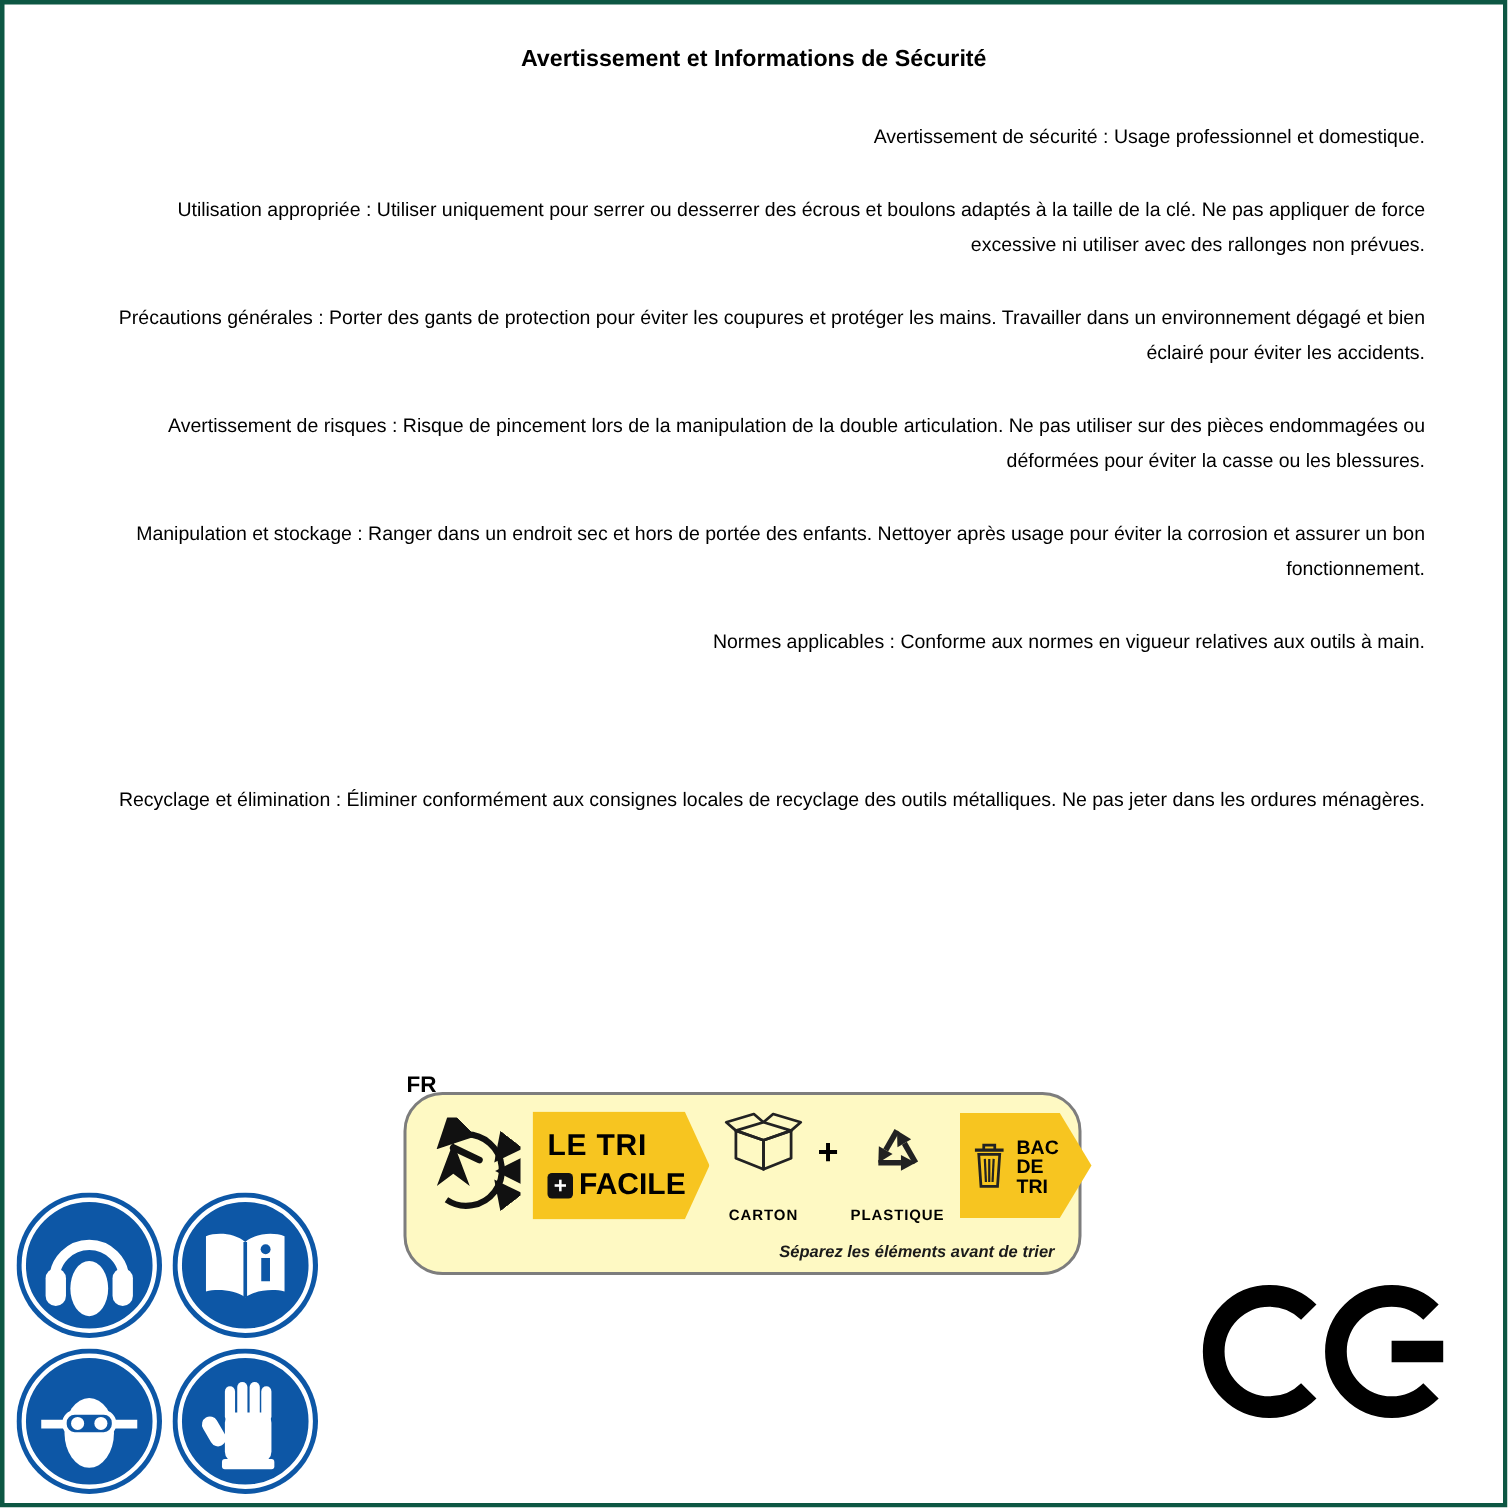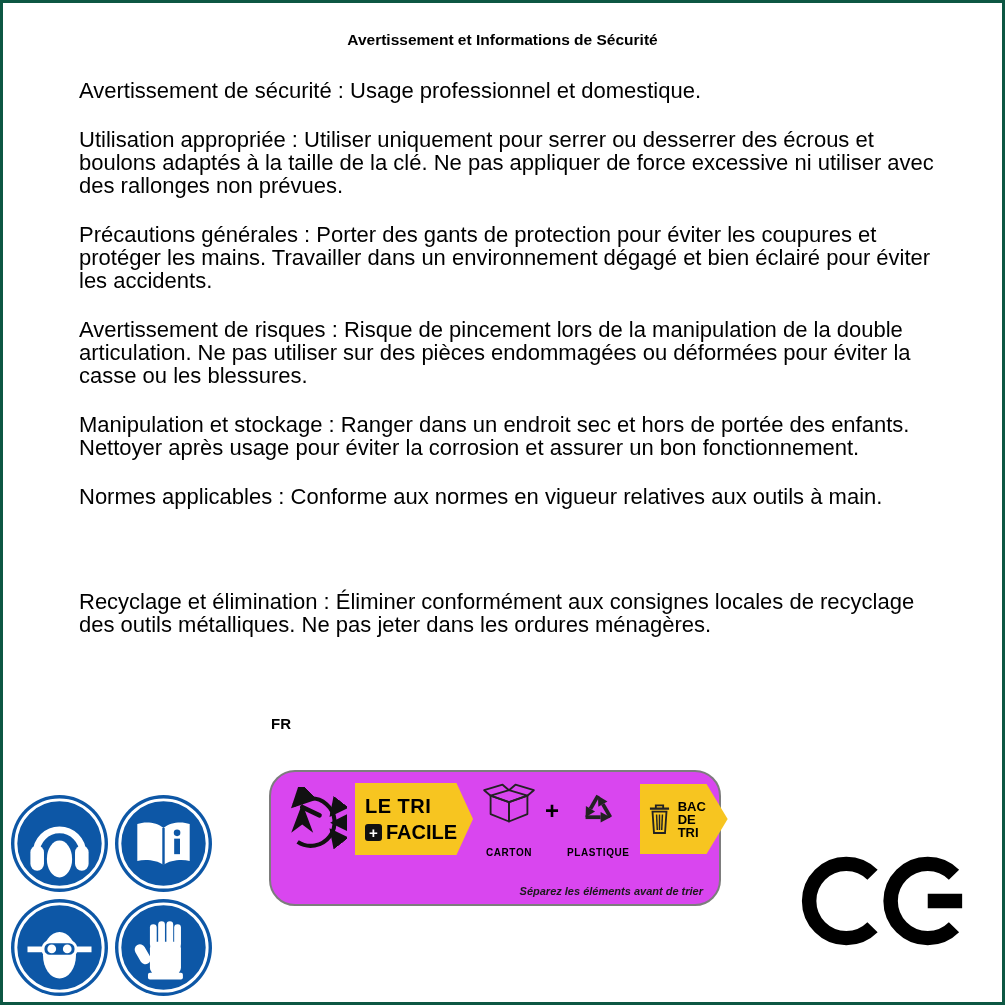--- a/index.html
+++ b/index.html
@@ -22,45 +22,46 @@
 
   .title{
     text-align:center;
     font-size:15.5px;
     font-weight:bold;
     padding-top:28px;
   }
 
   .paras{
     margin:30px 52px 0 76px;
-    font-size:22px;
+    font-size:13px;
     line-height:23px;
+    text-align:right;
   }
   .paras p{ margin-bottom:26px; }
   .paras p.gap{ margin-top:82px; }
 
   
   .pictos{
     position:absolute; left:8px; top:792px;
     display:grid; grid-template-columns:repeat(2,97px); gap:7px;
   }
   .picto{ width:97px; height:97px; }
   .picto svg{ width:100%; height:100%; display:block; }
   .pb{ fill:var(--blue); }
   .pbs{ stroke:var(--blue); }
 
   
   .fr-label{
     position:absolute; left:268px; top:712px;
     font-weight:bold; font-size:15px;
   }
   .triman-box{
-    position:absolute; left:266px; top:767px;
-    width:452px; height:136px;
-    background:#d946ef;
+    position:absolute; left:266px; top:725px;
+    width:452px; height:122px;
+    background:#fef9c3;
     border:2px solid #7d7d7d;
     border-radius:26px;
   }
   .tri-row{
     display:flex; align-items:center;
     height:86px; padding:8px 8px 0 12px; gap:8px;
   }
   .triman-sym{ width:64px; height:64px; flex:none; }
   .yellow-block{
     width:118px; height:72px; flex:none;

